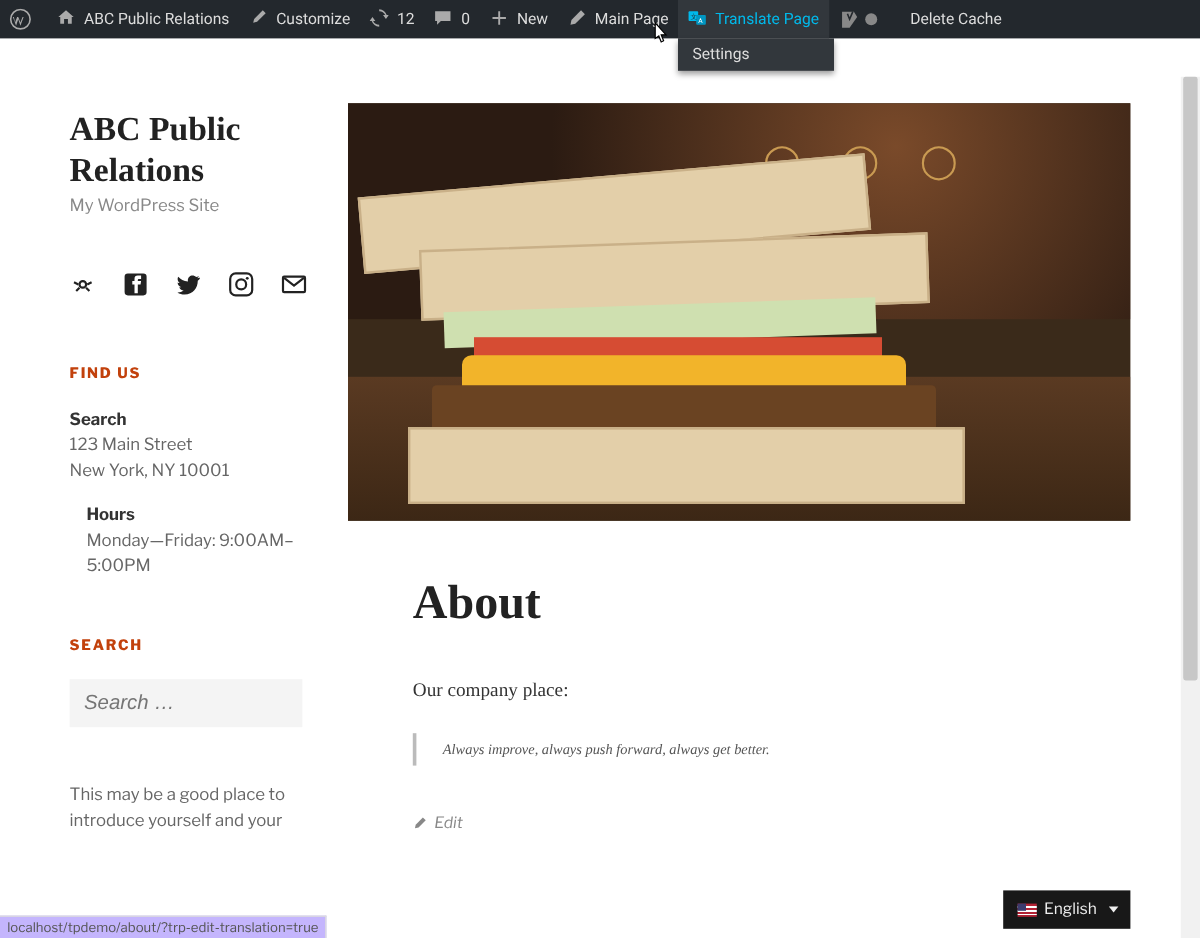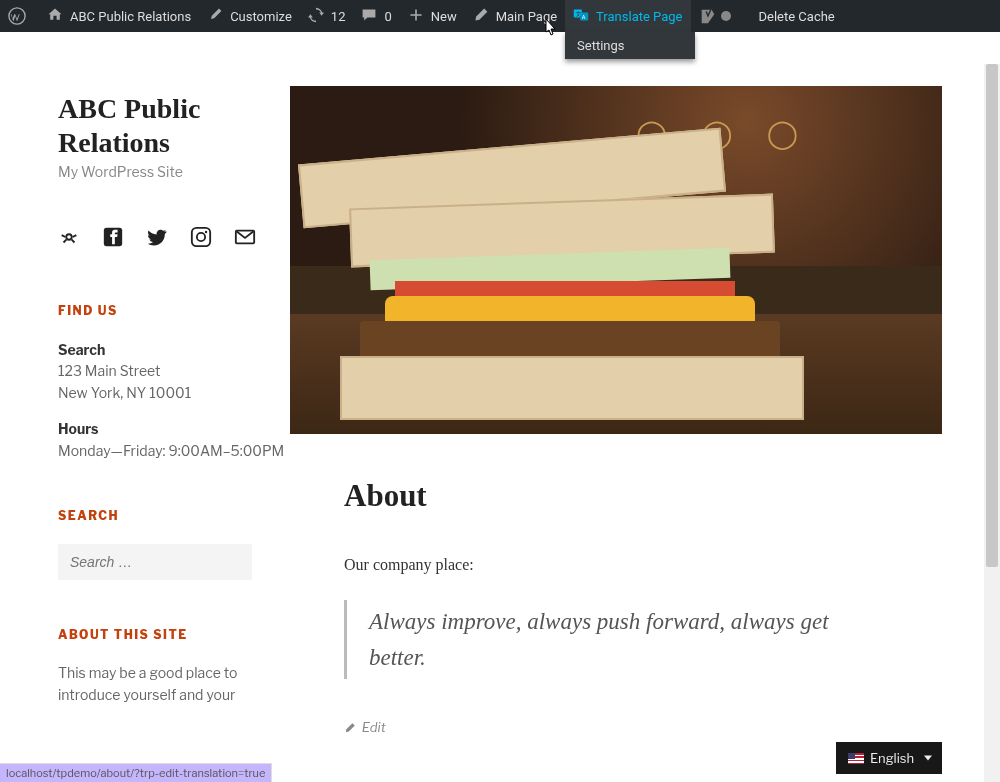--- a/index.html
+++ b/index.html
@@ -21,33 +21,33 @@
   
   #page{position:absolute;top:32px;left:0;right:0;bottom:0;background:#fff;display:flex;overflow:hidden;}
   .sidebar{width:290px;padding:60px 0 0 58px;box-sizing:border-box;color:#333;}
   .site-title{font-family:Georgia, "Times New Roman", serif;font-size:28px;font-weight:800;line-height:1.2;margin:0 0 4px;color:#222;}
   .site-desc{color:#888;font-size:14px;margin-bottom:46px;}
   .social{display:flex;gap:22px;margin-bottom:54px;}
   .social .si{width:22px;height:22px;color:#222;}
   .widget-title{font-size:12px;font-weight:800;letter-spacing:1.5px;color:#c2410c;margin:16px 0 18px;}
   .widget{margin-bottom:46px;font-size:14px;color:#666;line-height:1.55;}
   .widget strong{color:#333;font-weight:700;}
-  .search-field{width:170px;border:none;background:#f4f4f4;padding:10px 12px;font-size:14px;color:#666;font-style:italic;}
+  .search-field{width:170px;border:none;background:#f4f4f4;padding:10px 12px;font-size:17px;color:#666;font-style:italic;}
   .main{flex:1;padding:54px 58px 0 0;box-sizing:border-box;}
   .feat{width:100%;height:348px;background:#3a2a1a;position:relative;overflow:hidden;}
   
   .bread{position:absolute;background:#e3cfa9;border:2px solid #c9b088;}
   .filling{position:absolute;}
   .board{position:absolute;left:0;right:0;bottom:0;height:120px;background:linear-gradient(#5a3a22,#3c2715);}
   .bg-blur{position:absolute;left:0;right:0;top:0;height:180px;background:radial-gradient(circle at 70% 20%, #7a4a2a 0, #2b1b12 60%);}
   .dots{position:absolute;top:30px;right:130px;color:#c99a52;font-size:28px;letter-spacing:14px;}
   .entry{padding:44px 54px 0;}
-  .entry h1{font-family:Georgia,"Times New Roman",serif;font-weight:700;font-size:31px;margin:0 0 42px;color:#222;}
+  .entry h1{font-family:Georgia,"Times New Roman",serif;font-weight:700;font-size:40px;margin:0 0 42px;color:#222;}
   .entry p{font-size:16px;color:#333;margin:0 0 26px;font-family:Georgia,serif;}
-  blockquote{border-left:3px solid #bbb;margin:0 0 40px;padding:4px 0 4px 22px;font-family:Georgia,serif;font-style:italic;color:#555;font-size:23px;line-height:1.55;}
+  blockquote{border-left:3px solid #bbb;margin:0 0 40px;padding:4px 0 4px 22px;font-family:Georgia,serif;font-style:italic;color:#555;font-size:12px;line-height:1.55;}
   .edit-link{font-size:13px;color:#888;font-style:italic;}
   .edit-link svg{display:inline;vertical-align:-2px;margin-right:3px;}
   
   .lang{position:absolute;right:58px;bottom:8px;background:#181818;color:#eee;font-size:13px;padding:8px 28px 8px 12px;display:flex;align-items:center;gap:6px;}
   .flag{width:16px;height:11px;background:linear-gradient(#b22234 0 15%,#fff 15% 30%,#b22234 30% 45%,#fff 45% 60%,#b22234 60% 75%,#fff 75% 90%,#b22234 90%);position:relative;}
   .flag::before{content:"";position:absolute;top:0;left:0;width:7px;height:6px;background:#3c3b6e;}
   .lang::after{content:"";position:absolute;right:10px;top:50%;border-left:4px solid transparent;border-right:4px solid transparent;border-top:5px solid #eee;transform:translateY(-50%);}
   
   .status{position:absolute;left:0;bottom:0;height:18px;background:#c4b5fd;font-size:11px;color:#555;padding:0 6px;line-height:18px;border-top:1px solid #ddd;border-right:1px solid #ddd;}
   
@@ -191,33 +191,32 @@
         </span>
     </div>
 
     <div class="widget">
       <h3 class="widget-title">FIND US</h3>
       <p style="margin:0 0 14px;">
         <strong>Search</strong><br>
         <span>123 Main Street</span><br>
         <span>New York, NY 10001</span>
       </p>
-      <p style="margin:0;">
+      <p style="margin:14px;">
         <strong>Hours</strong><br>
         <span>Monday—Friday: 9:00AM–5:00PM</span><br>
       </p>
     </div>
 
     <div class="widget">
       <h3 class="widget-title">SEARCH</h3>
       <input class="search-field" type="text" placeholder="Search …" style="">
     </div>
 
     <div class="widget" style="margin-bottom:0;">
-      <h3 class="widget-title">ABOUT THIS SITE</h3>
       <p style="margin:0;"><span>This may be a good place to introduce yourself and your</span></p>
     </div>
   </aside>
 
   <main class="main">
     <div class="feat">
       <div class="bg-blur"></div>
       <div class="dots">◯ ◯ ◯</div>
       <div class="board"></div>
 

